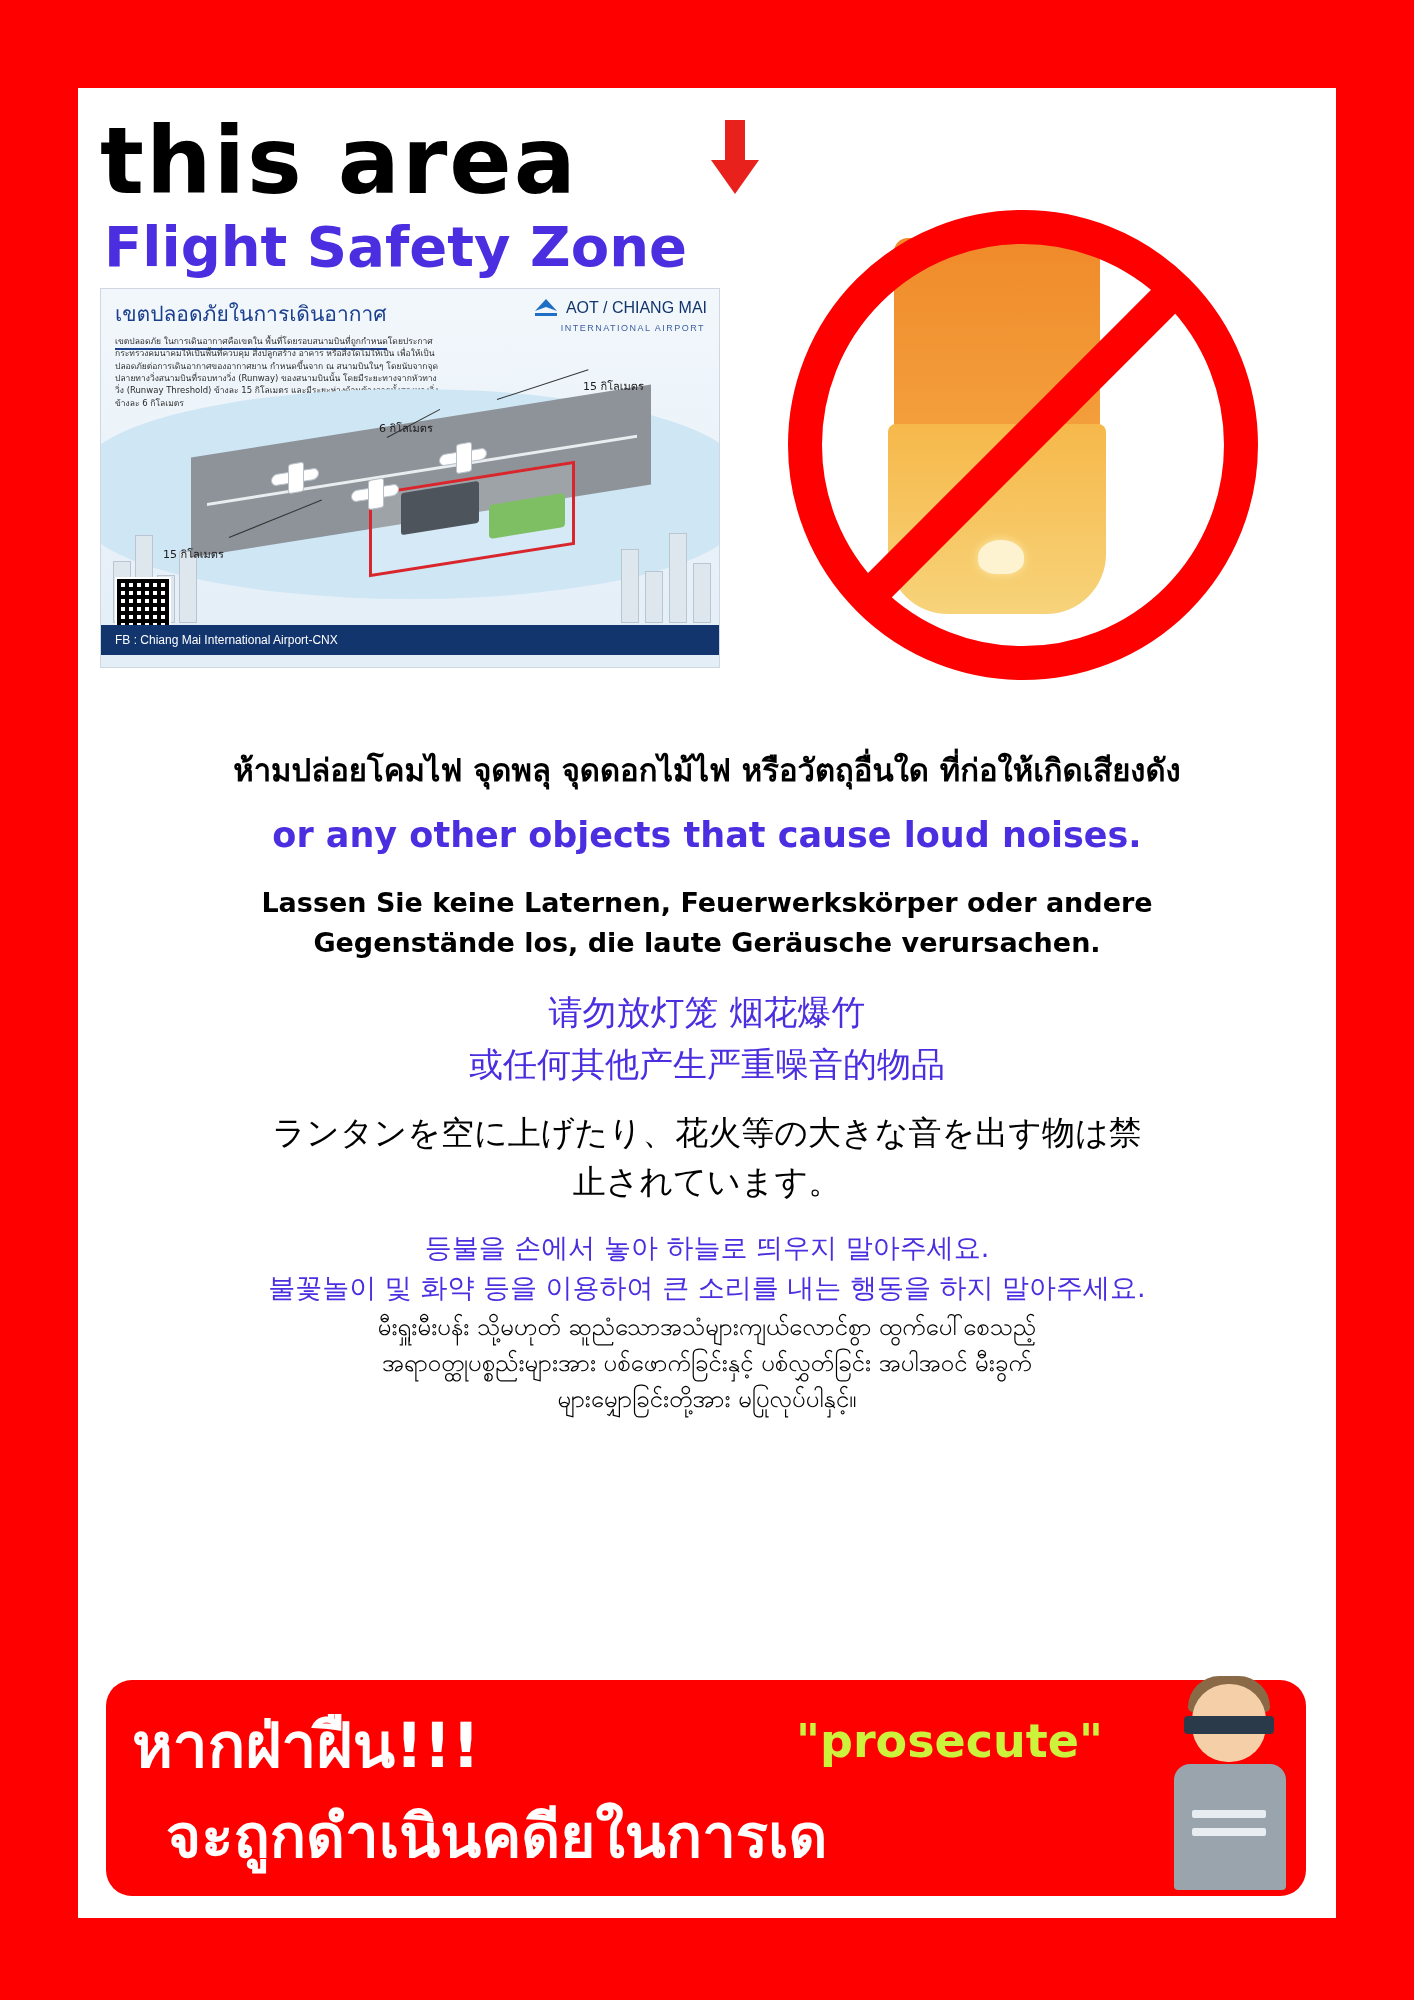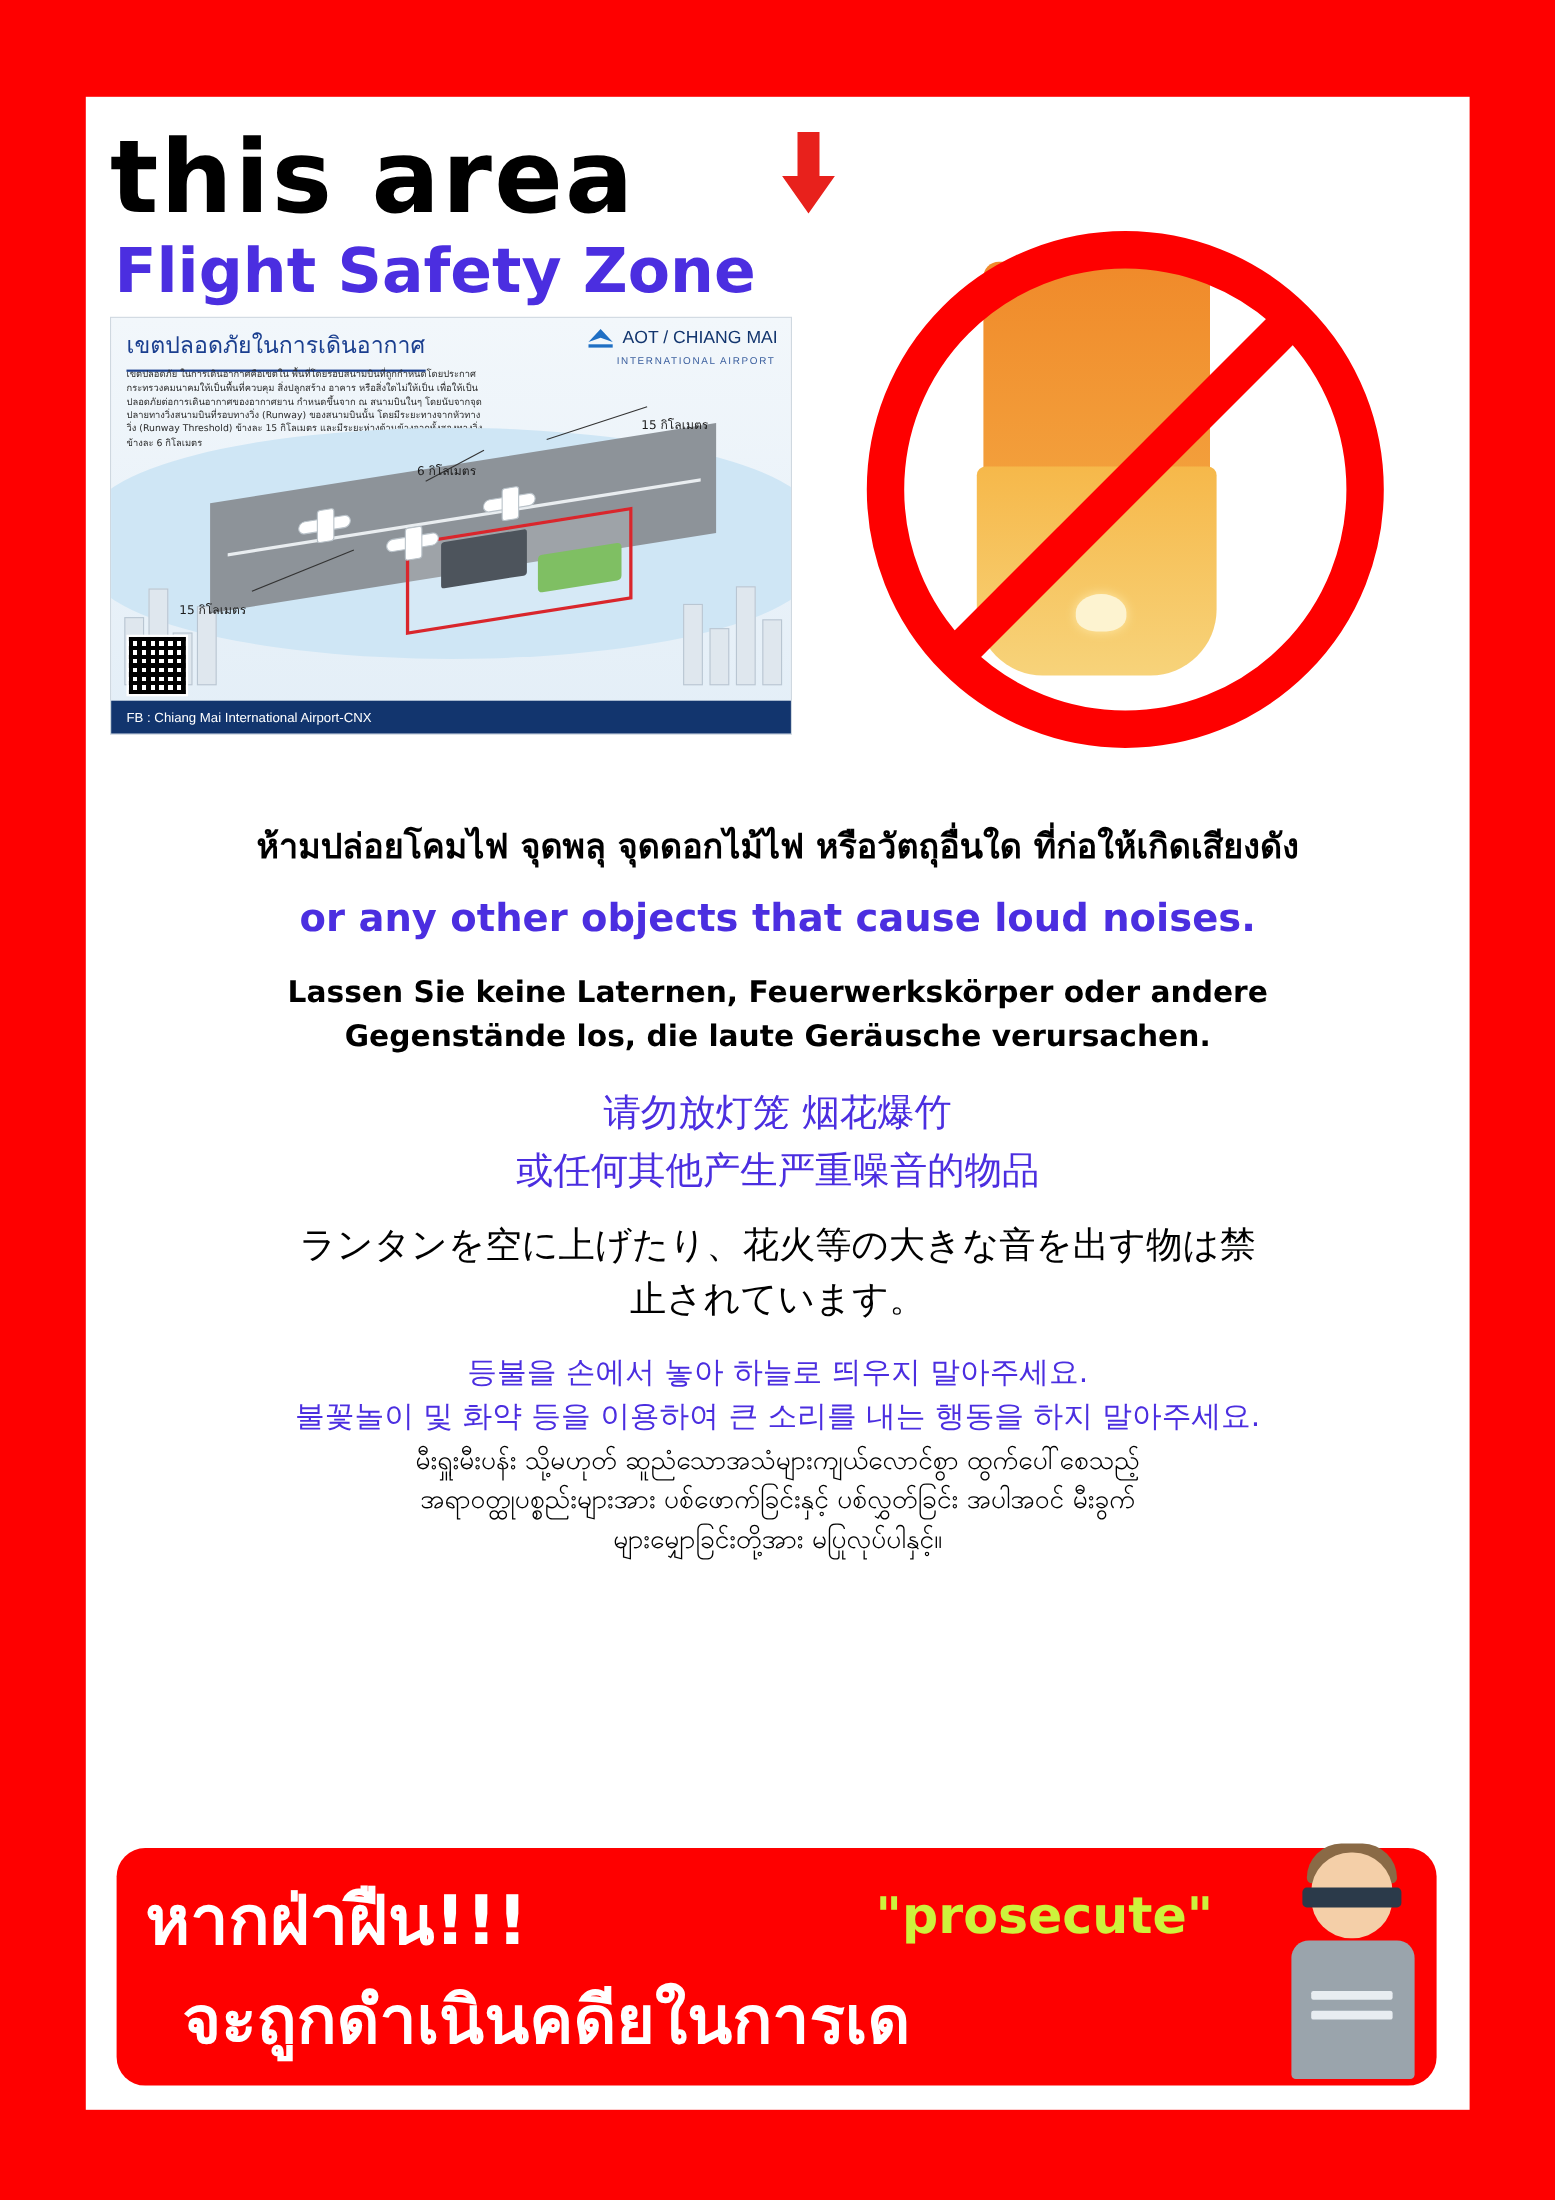--- a/index.html
+++ b/index.html
@@ -71,21 +71,21 @@
     overflow: hidden;
   }
   .ig-head-th {
     position: absolute;
     left: 14px;
     top: 8px;
     font-size: 21px;
     color: #1b3f8f;
     font-family: "DejaVu Sans", sans-serif;
     border-bottom: 2px solid #1b3f8f;
-    padding-bottom: 6px;
+    padding-bottom: 18px;
   }
   .ig-body-th {
     position: absolute;
     left: 14px;
     top: 46px;
     width: 330px;
     font-size: 8.5px;
     line-height: 1.45;
     color: #2a2a2a;
     font-family: "DejaVu Sans", sans-serif;
@@ -234,21 +234,21 @@
     height: 52px;
     background:
       repeating-linear-gradient(90deg, #000 0 4px, #fff 4px 8px),
       repeating-linear-gradient(0deg, #000 0 4px, #fff 4px 8px);
     background-blend-mode: multiply;
     border: 2px solid #fff;
   }
   .ig-footer {
     position: absolute;
     left: 0;
-    bottom: 0;
+    bottom: 12px;
     width: 620px;
     height: 30px;
     background: #12356e;
     color: #ffffff;
     font-size: 12px;
     font-family: "Liberation Sans", sans-serif;
     display: flex;
     align-items: center;
     padding-left: 14px;
     box-sizing: border-box;

